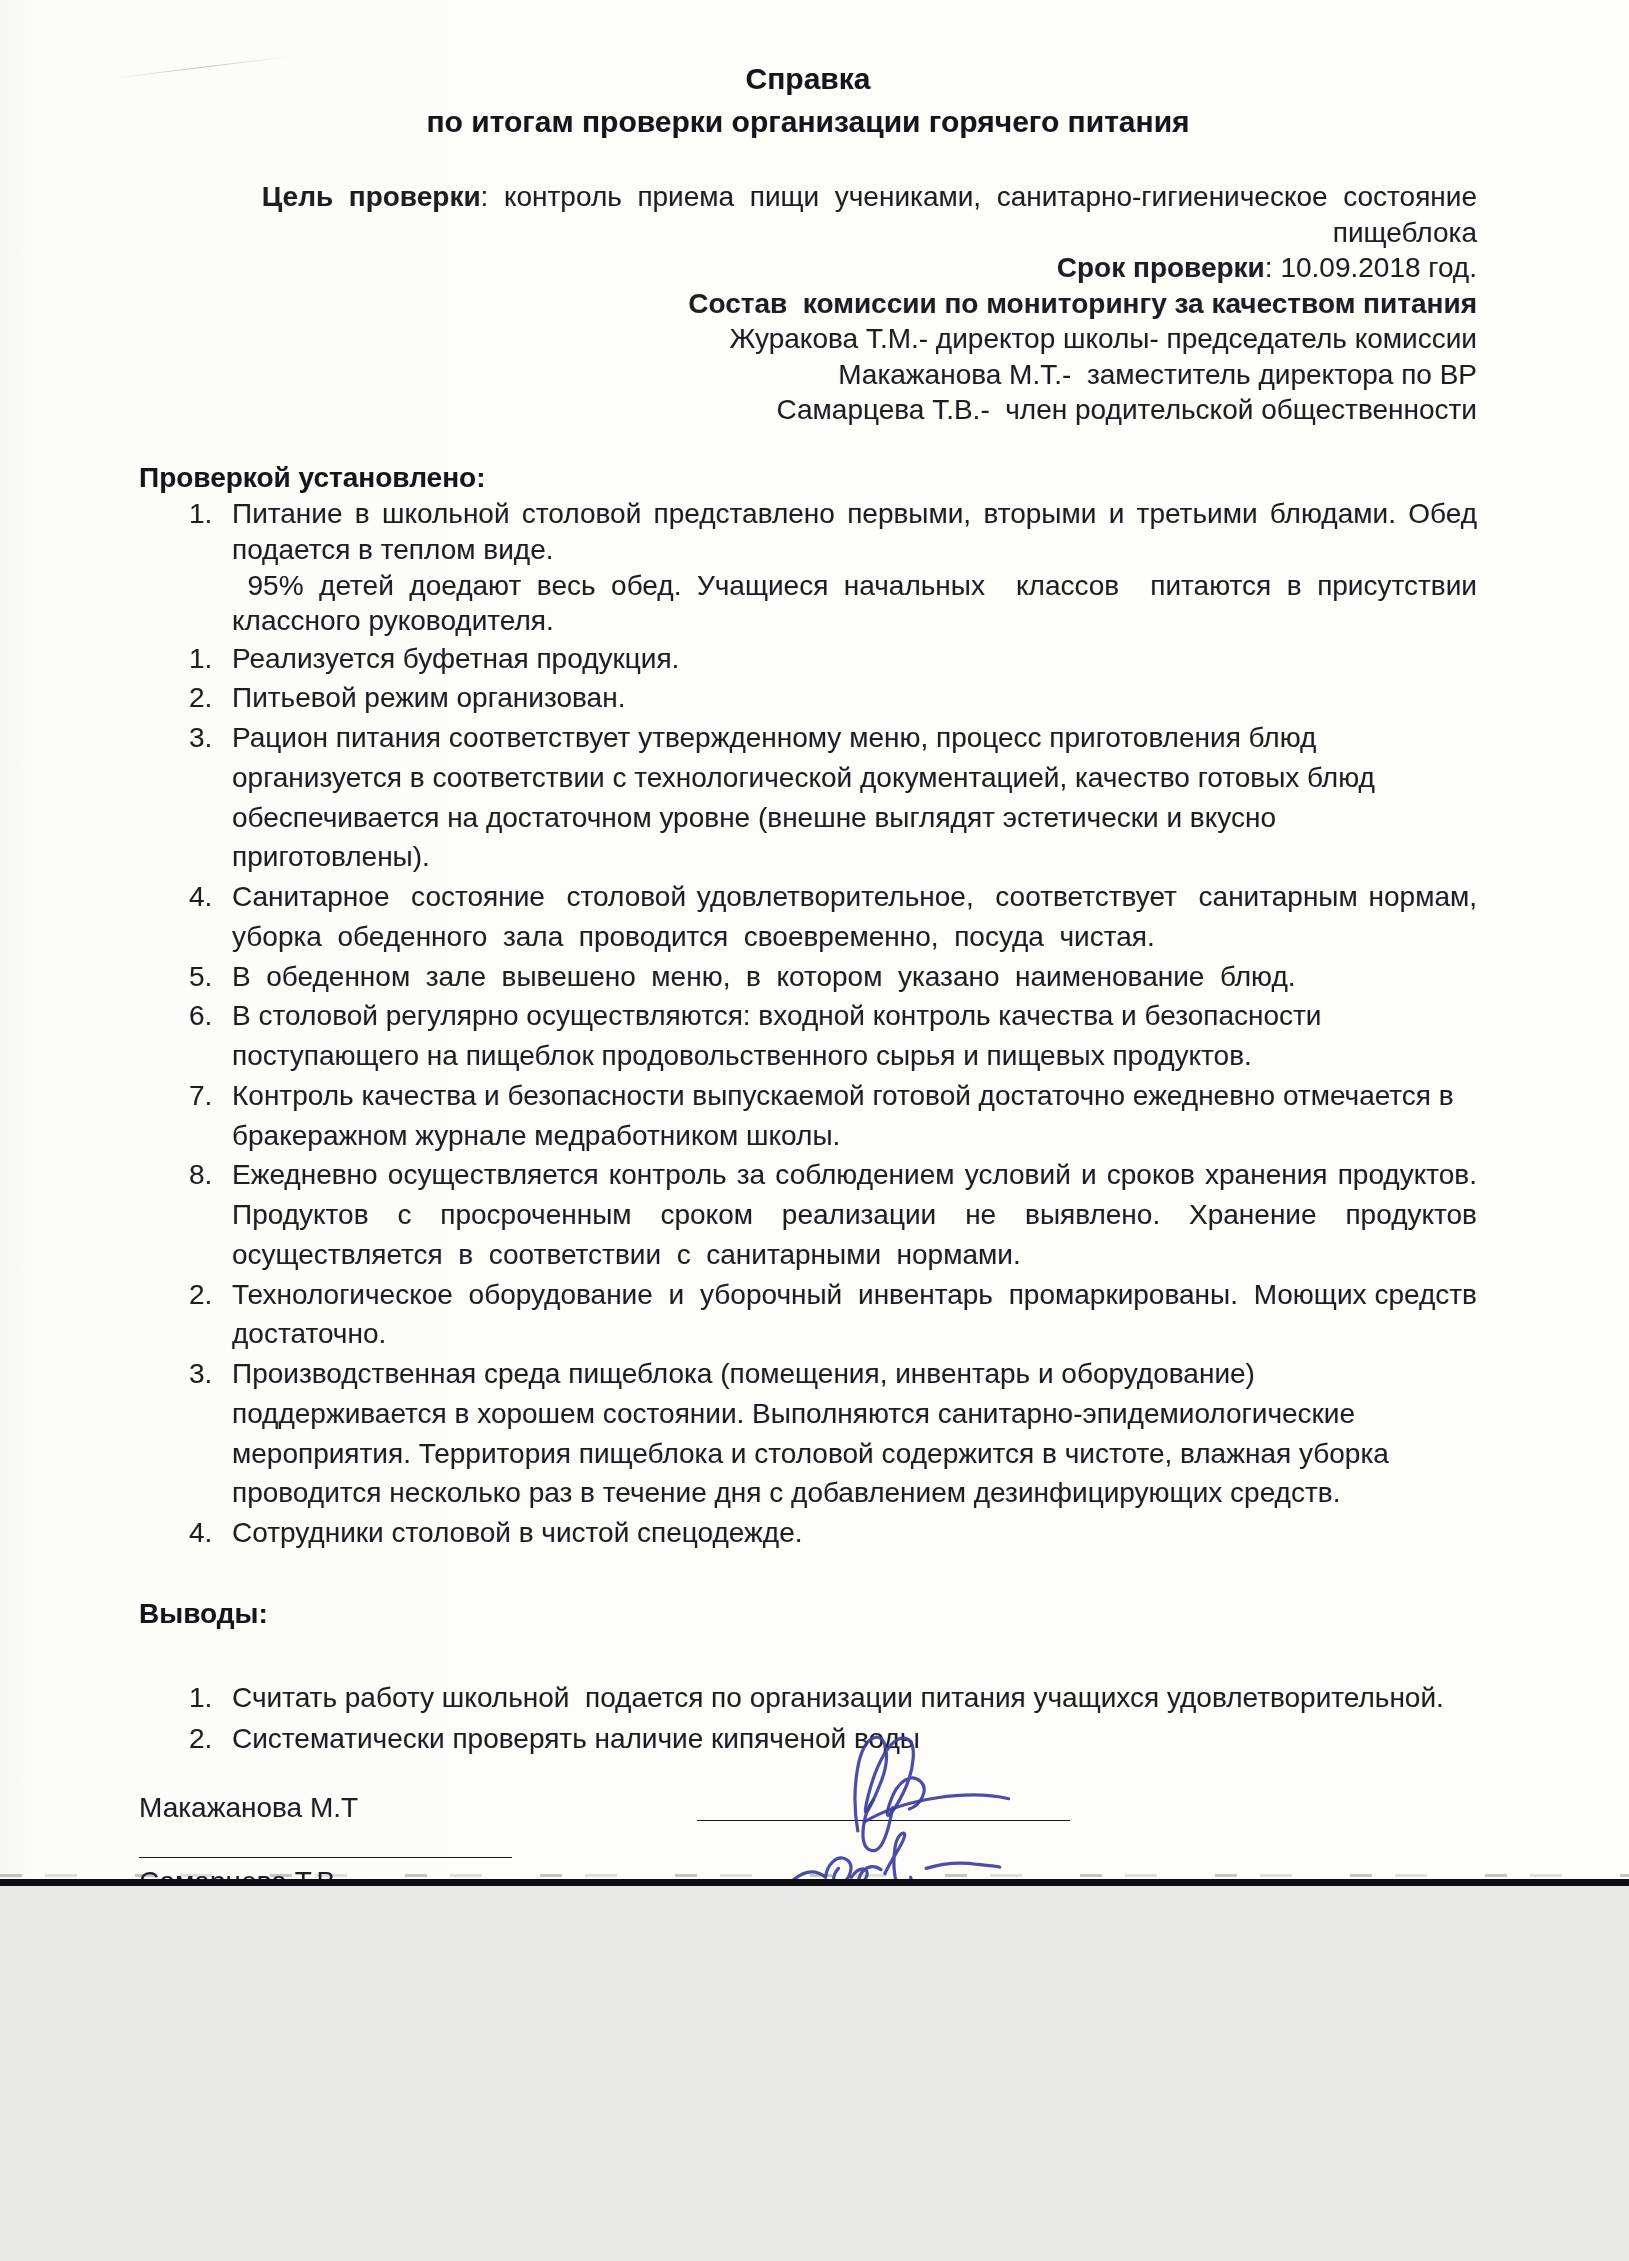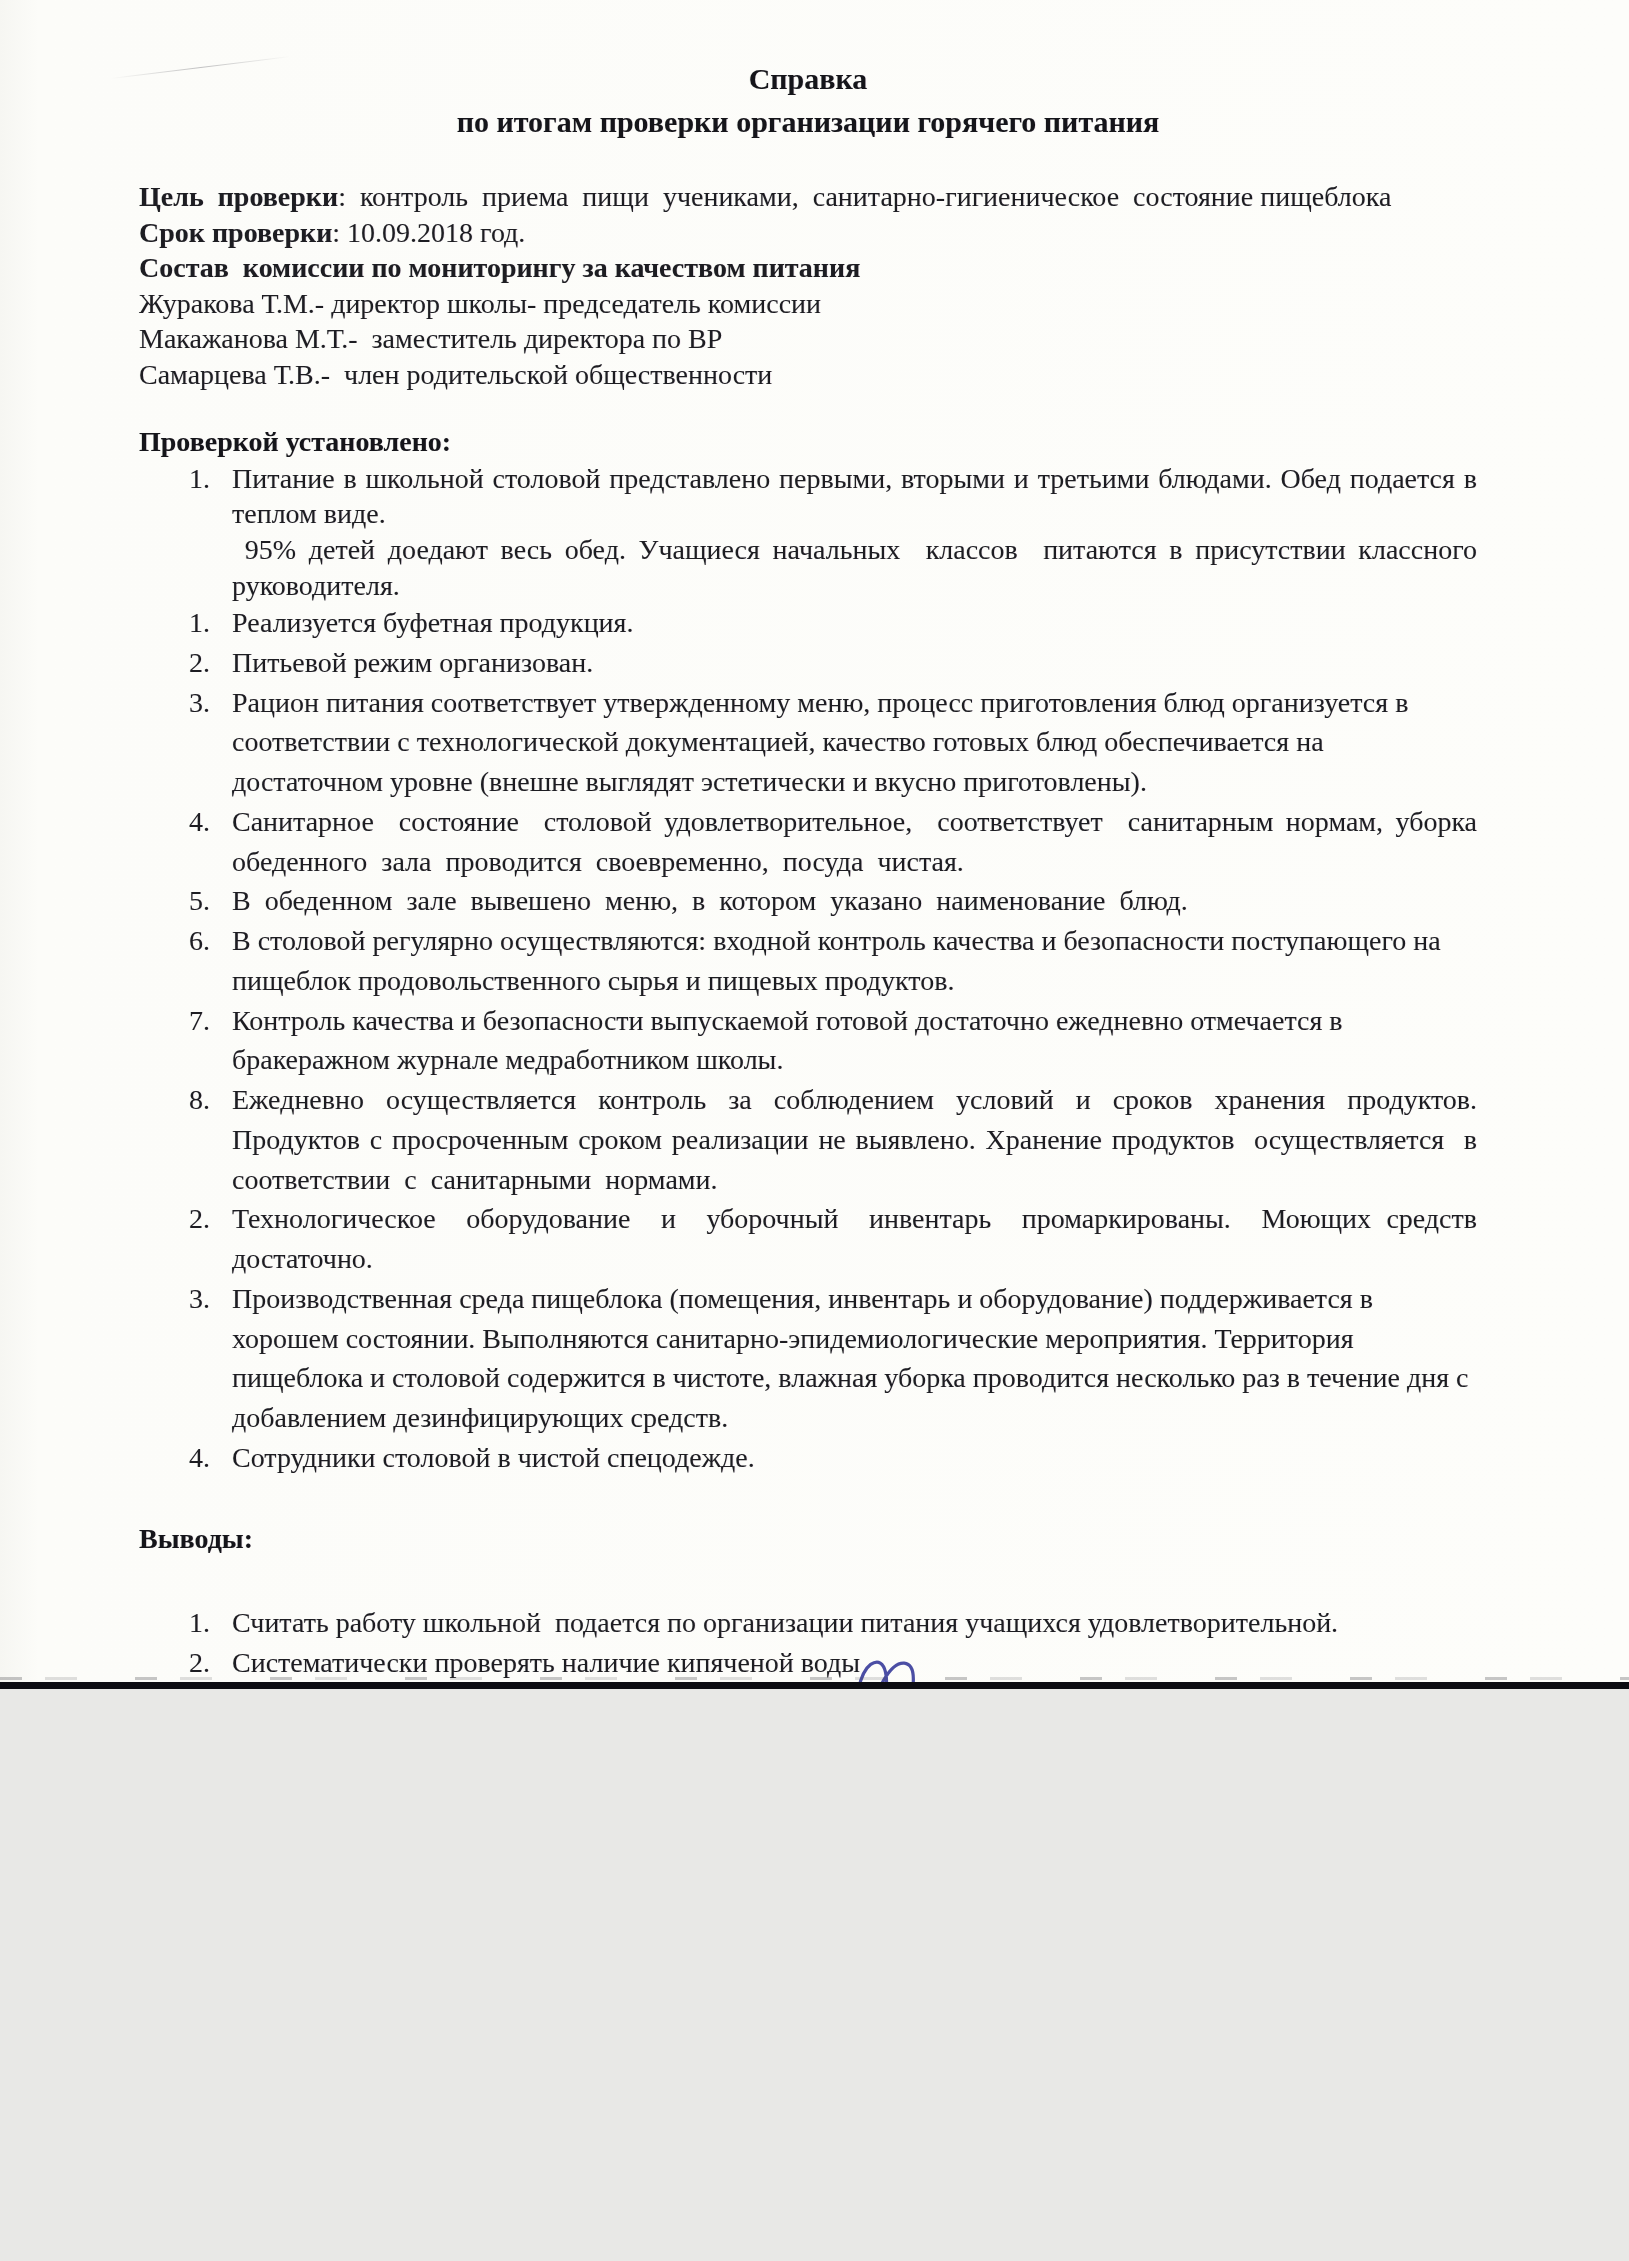--- a/index.html
+++ b/index.html
@@ -1,32 +1,32 @@
 <!DOCTYPE html>
 <html lang="ru" style="font-size:10.3px"><head>
 <meta charset="utf-8">
 <style>
   html,body{margin:0;padding:0;background:#e8e8e6;}
   .page{
     position:relative;
-    width:1630px;height:1689px;
+    width:1630px;height:1886px;
     margin:0 auto;
     background:linear-gradient(90deg,#f6f6f2 0px,#fcfcf9 39px,#fdfdfa 100%);
-    font-family:Liberation Serif, serif;
+    font-family:Liberation Sans, sans-serif;
     color:#1d1d22;
     overflow:hidden;
   }
   .content{
     padding:62px 153px 0 139px;
     text-shadow:0.6px 0 0 rgba(140,60,150,.12), -0.6px 0 0 rgba(60,120,70,.10);
   }
   h1,h2{margin:0;text-align:center;font-size:30px;font-weight:700;color:#15151a;}
   h2{margin-top:9px;}
   .intro{margin-top:40px;}
-  .intro .line{margin:0;font-size:28px;line-height:1.27;white-space:pre-wrap;}
+  .intro .line{margin:0;font-size:28px;line-height:1.27;white-space:pre-wrap;text-align:right;}
   b{font-weight:700;}
   .heading{margin:34px 0 0 0;font-size:28px;font-weight:700;color:#15151a;}
   .justify{text-align:justify;}
   .list{margin:0;}
   .listA{margin-top:2.6px;}
   .item{position:relative;padding-left:93px;font-size:28px;line-height:1.27;}
   .listB .item{line-height:1.42;}
   .num{position:absolute;left:50px;top:0;}
   .para{margin:0;white-space:pre-wrap;}
   .conclusions-h{margin-top:45px;}

